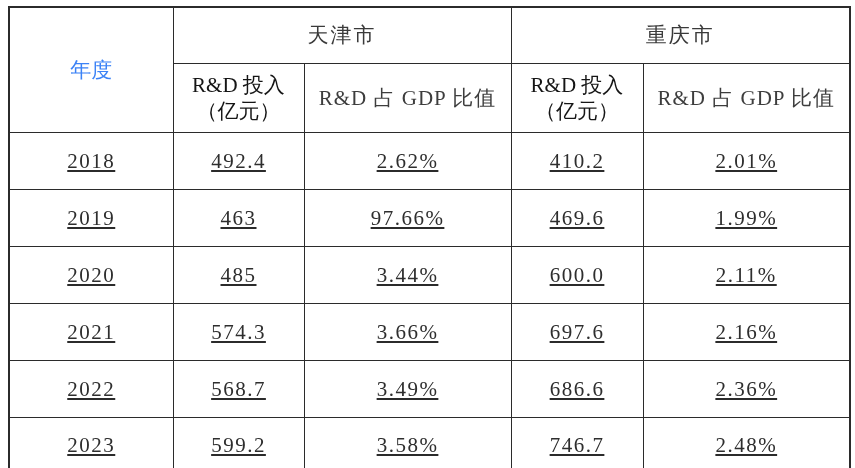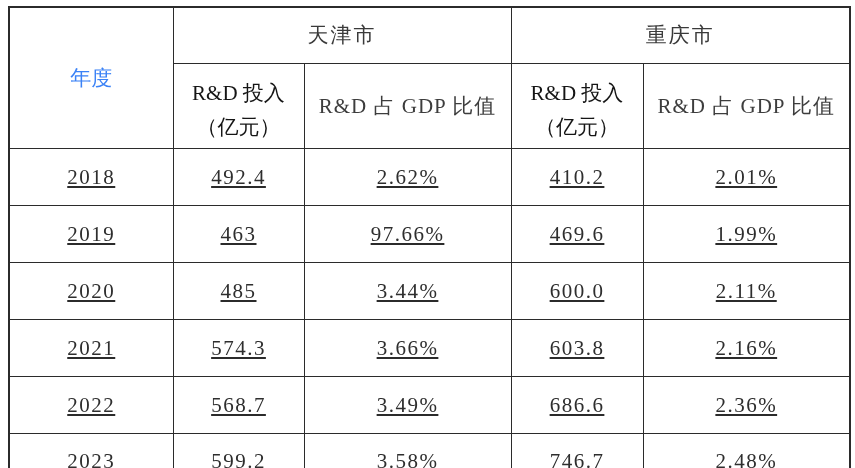--- a/index.html
+++ b/index.html
@@ -46,21 +46,21 @@
   th.city-head {
     font-size: 21px;
     color: #3a3a3a;
     letter-spacing: 2px;
   }
   th.rd-head {
     font-weight: bold;
     color: #151515;
     font-size: 20px;
   }
-  th.rd-head .line { display: block; margin-top: 8px; }
+  th.rd-head .line { display: block; }
   th.ratio-head {
     color: #3d3d3d;
     font-size: 20px;
     letter-spacing: 1px;
   }
   td.year-cell,
   td.num-cell {
     font-size: 21px;
     letter-spacing: 1.5px;
     color: #2e2e2e;
@@ -115,21 +115,21 @@
       <td class="year-cell">2020</td>
       <td class="num-cell">485</td>
       <td class="num-cell">3.44%</td>
       <td class="num-cell">600.0</td>
       <td class="num-cell">2.11%</td>
     </tr>
     <tr class="data-row">
       <td class="year-cell">2021</td>
       <td class="num-cell">574.3</td>
       <td class="num-cell">3.66%</td>
-      <td class="num-cell">603.8</td>
+      <td class="num-cell">697.6</td>
       <td class="num-cell">2.16%</td>
     </tr>
     <tr class="data-row">
       <td class="year-cell">2022</td>
       <td class="num-cell">568.7</td>
       <td class="num-cell">3.49%</td>
       <td class="num-cell">686.6</td>
       <td class="num-cell">2.36%</td>
     </tr>
     <tr class="data-row">

